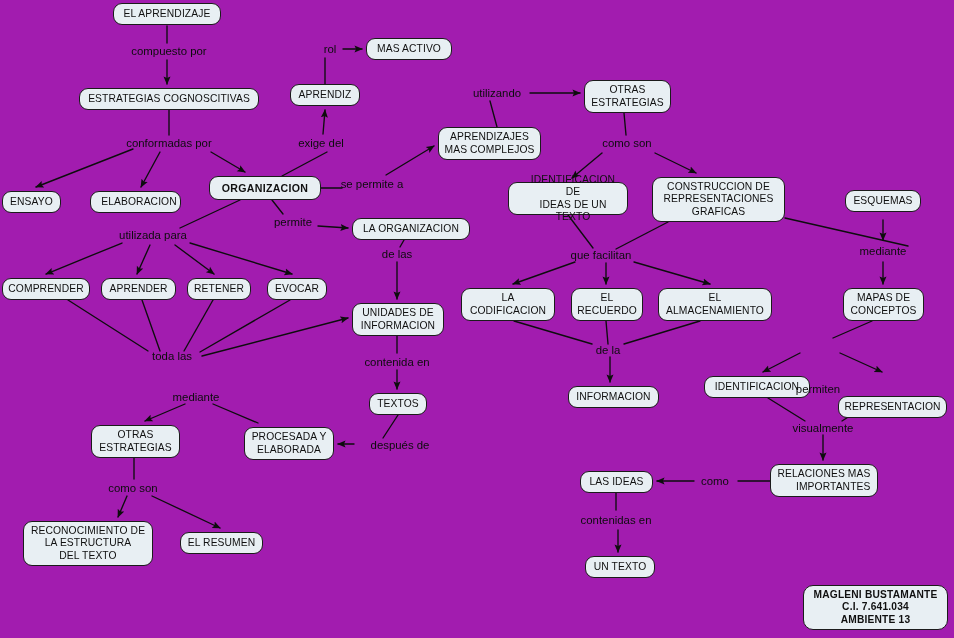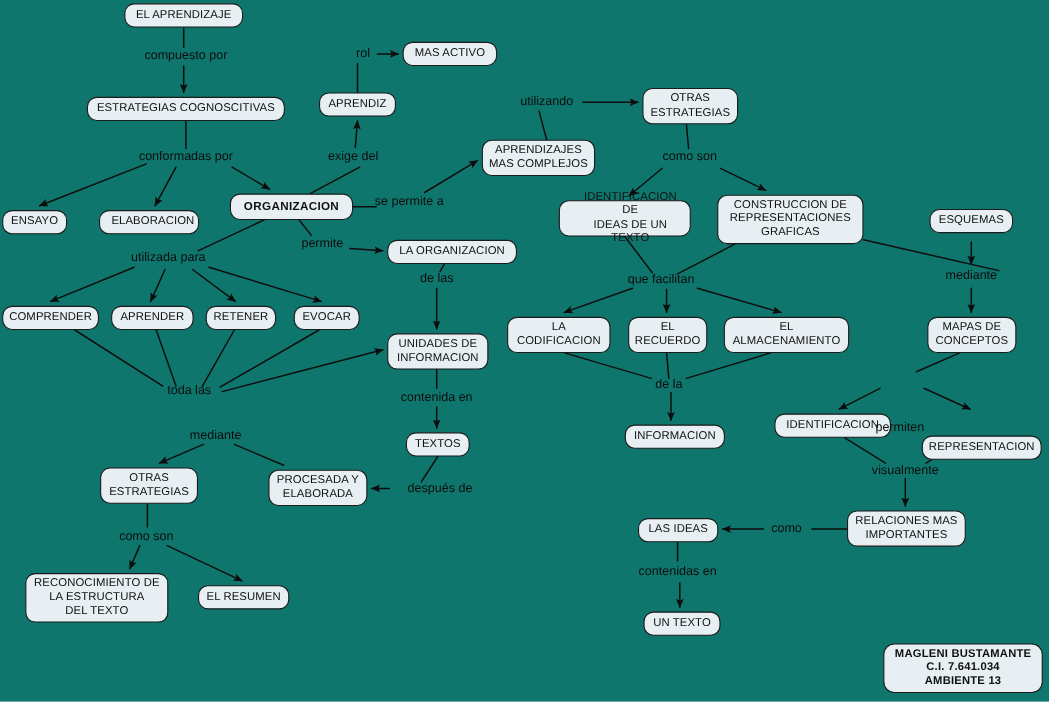--- a/index.html
+++ b/index.html
@@ -8,21 +8,21 @@
     padding: 0;
     background: #ffffff;
   }
   body {
     font-family: "Liberation Sans", "DejaVu Sans", sans-serif;
   }
   #canvas {
     position: relative;
     width: 954px;
     height: 638px;
-    background: #0f766e;
+    background: #a21caf;
     overflow: hidden;
   }
   #wires {
     position: absolute;
     left: 0;
     top: 0;
     width: 954px;
     height: 638px;
     pointer-events: none;
   }
@@ -180,21 +180,21 @@
 INFORMACION</div>
       <div class="node" style="left: 704px; top: 376px; width: 106px; height: 22px;">IDENTIFICACION</div>
       <div class="node" style="left: 838px; top: 376px; width: 109px; height: 22px; margin-top: 20px;">REPRESENTACION</div>
       <div class="node" style="left: 568px; top: 386px; width: 91px; height: 22px;">INFORMACION</div>
       <div class="node" style="left: 369px; top: 393px; width: 58px; height: 22px;">TEXTOS</div>
       <div class="node" style="left: 91px; top: 425px; width: 89px; height: 33px;">OTRAS
 ESTRATEGIAS</div>
       <div class="node" style="left: 244px; top: 427px; width: 90px; height: 33px;">PROCESADA Y
 ELABORADA</div>
       <div class="node" style="left: 580px; top: 471px; width: 73px; height: 22px;">LAS IDEAS</div>
-      <div class="node" style="left: 770px; top: 464px; width: 108px; height: 33px;">RELACIONES MAS
+      <div class="node" style="left: 770px; top: 464px; width: 108px; height: 33px; text-align: right;">RELACIONES MAS
 IMPORTANTES</div>
       <div class="node" style="left: 23px; top: 521px; width: 130px; height: 45px;">RECONOCIMIENTO DE
 LA ESTRUCTURA
 DEL TEXTO</div>
       <div class="node" style="left: 180px; top: 532px; width: 83px; height: 22px;">EL RESUMEN</div>
       <div class="node" style="left: 585px; top: 556px; width: 70px; height: 22px;">UN TEXTO</div>
       <div class="node sig" style="left: 803px; top: 585px; width: 145px; height: 45px;">MAGLENI BUSTAMANTE
 C.I. 7.641.034
 AMBIENTE 13</div>
     </div>

